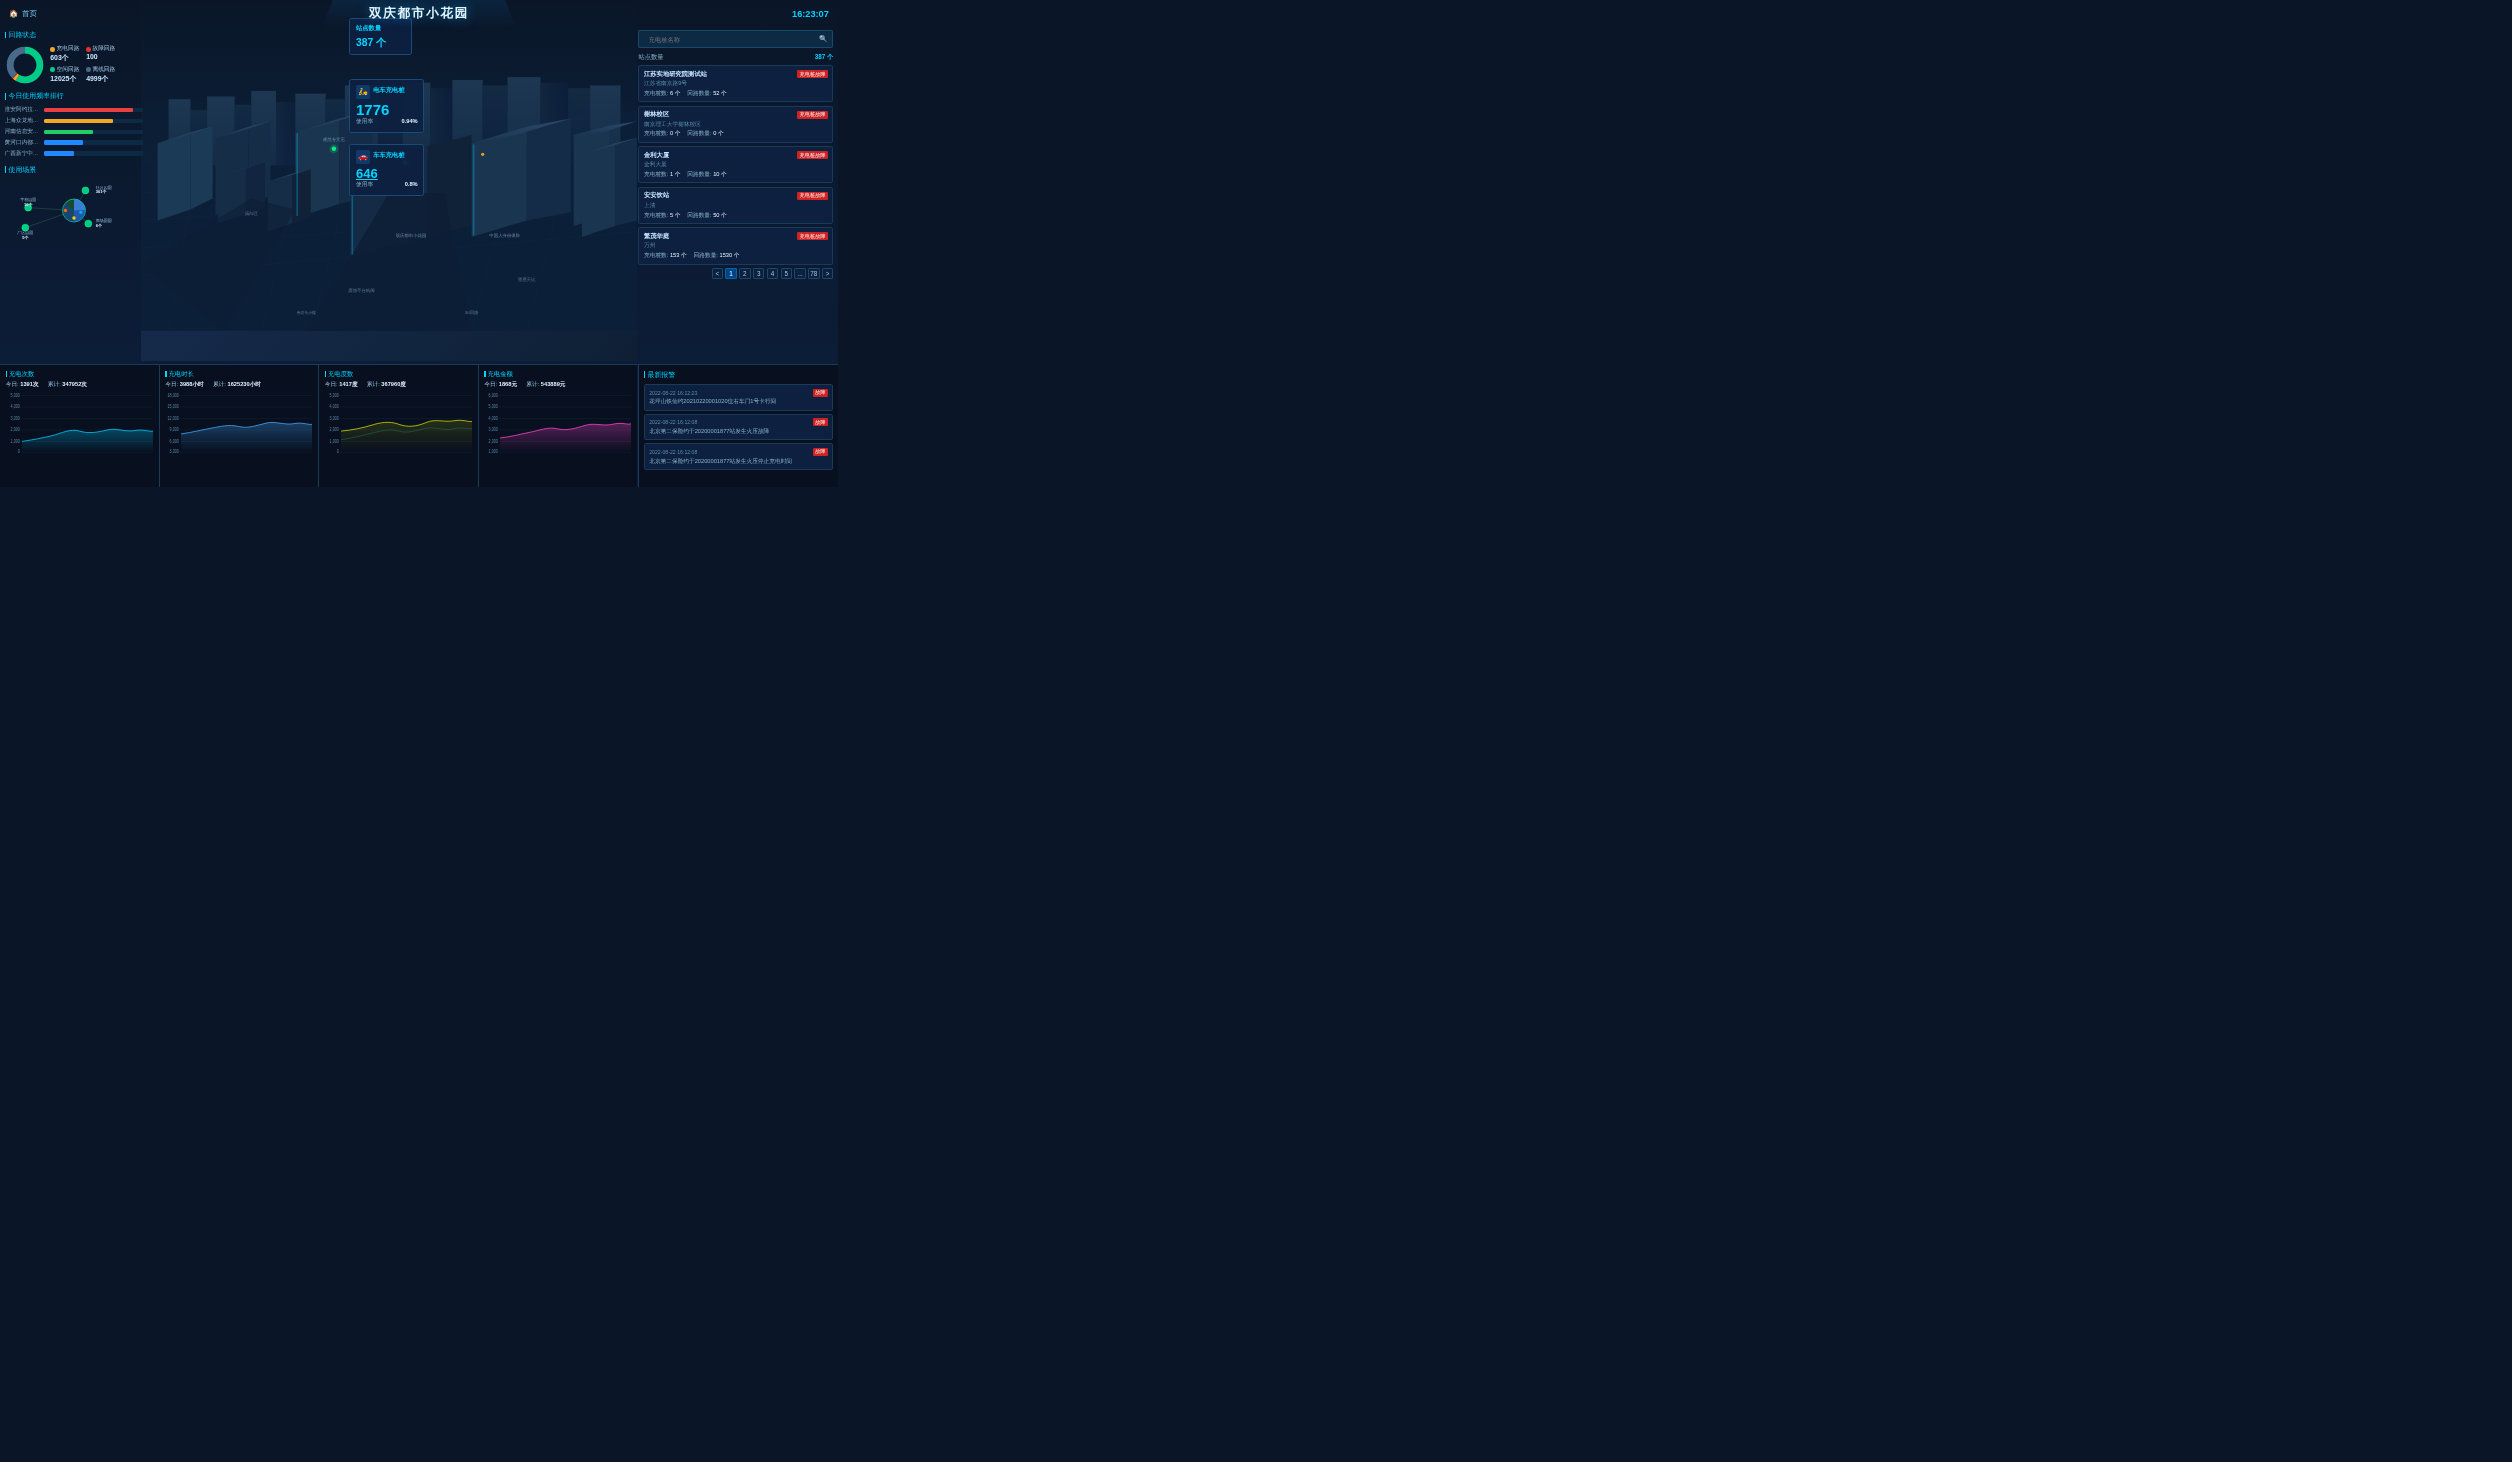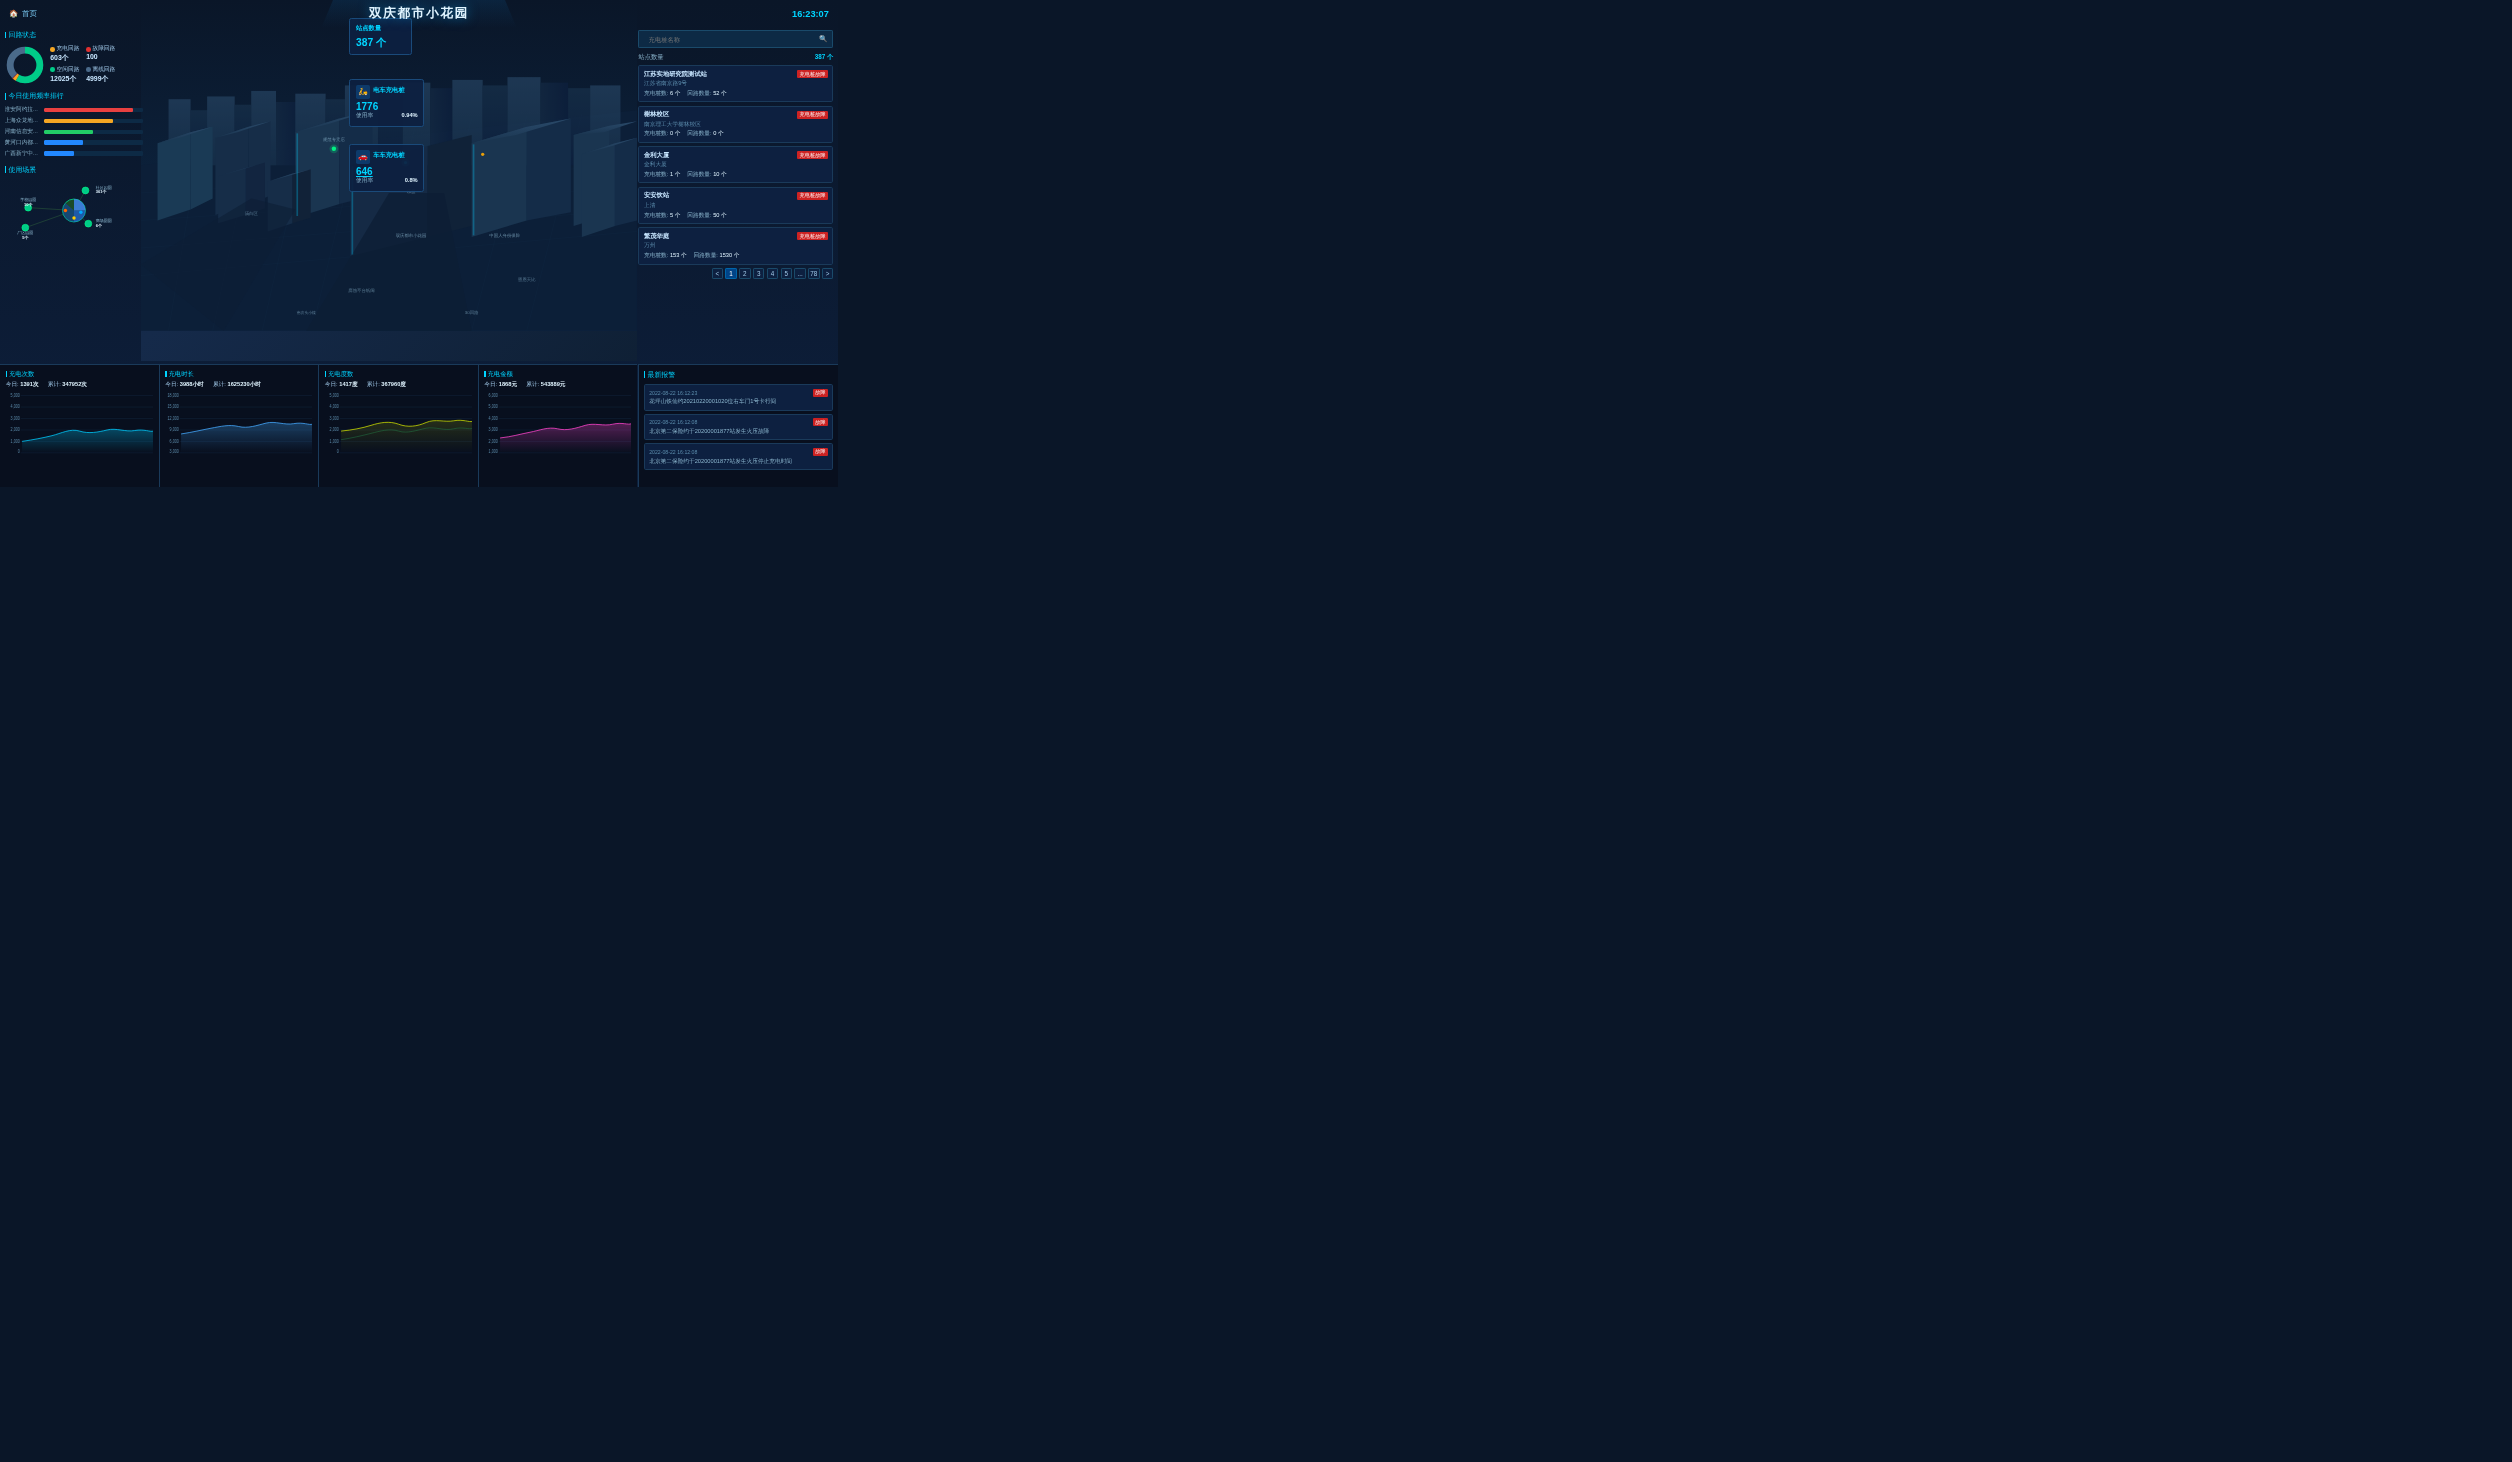--- a/index.html
+++ b/index.html
@@ -531,35 +531,35 @@
       <div class="popup-value" style="font-size:10.3px; color:#00d4ff;">387 个</div>
     </div>
 
     <div class="popup-card" style="top:22%; left:42%;">
       <div style="display:flex;align-items:center;gap:3.4px;margin-bottom:2.3px;">
         <div style="width:13.8px;height:13.8px;background:#0d3a6a;border-radius:1.7px;display:flex;align-items:center;justify-content:center;font-size:8px;">🛵</div>
         <div>
           <div class="popup-title">电车充电桩</div>
         </div>
       </div>
-      <div class="popup-value" style="font-size:10px;color:#00d4ff;">1776</div>
+      <div class="popup-value" style="font-size:15px;color:#00d4ff;">1776</div>
       <div class="popup-row">
         <span>使用率</span>
           <span class="popup-value">0.94%</span>
       </div>
     </div>
 
     <div class="popup-card" style="top:40%; left:42%;">
       <div style="display:flex;align-items:center;gap:3.4px;margin-bottom:2.3px;">
         <div style="width:13.8px;height:13.8px;background:#0d3a6a;border-radius:1.7px;display:flex;align-items:center;justify-content:center;font-size:8px;">🚗</div>
         <div>
           <div class="popup-title">车车充电桩</div>
         </div>
       </div>
-      <div class="popup-value" style="font-size:10px;color:#00d4ff;text-decoration:underline;">646</div>
+      <div class="popup-value" style="font-size:13px;color:#00d4ff;text-decoration:underline;">646</div>
       <div class="popup-row">
         <span>使用率</span>
           <span class="popup-value">0.8%</span>
       </div>
     </div>
   </div>
 
   <div class="left-panel">
 
     <div class="charging-status">

